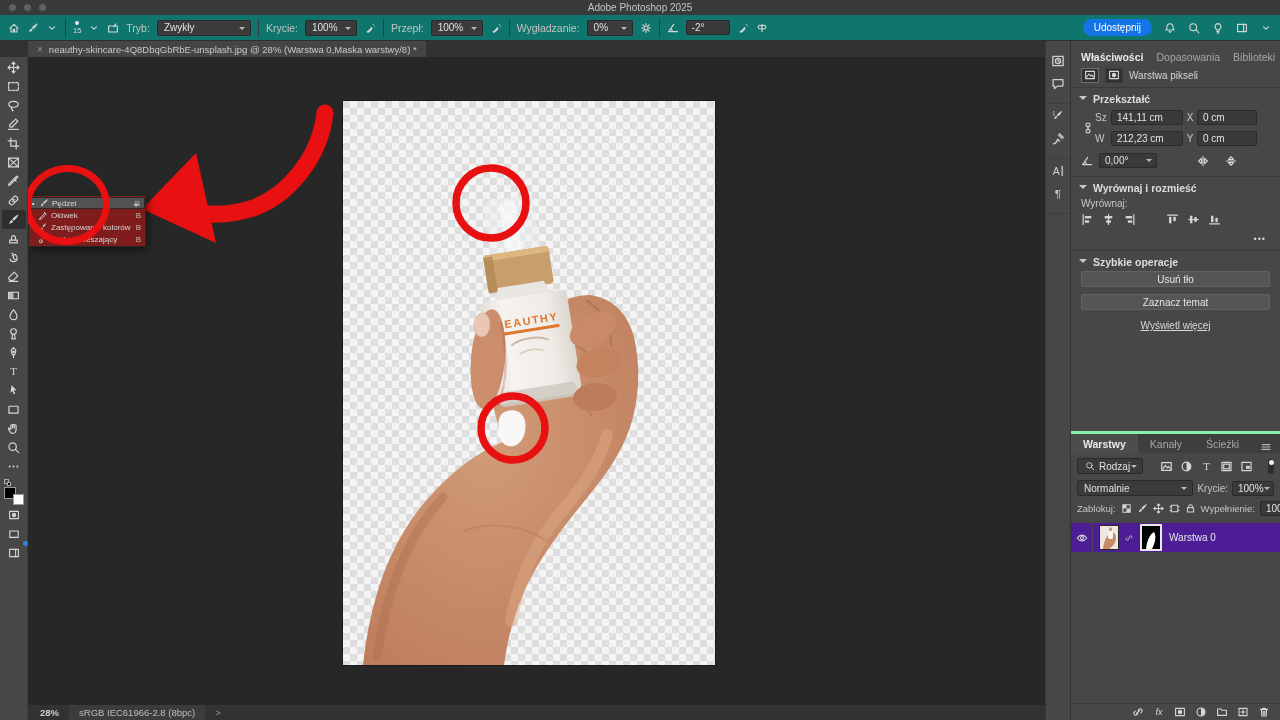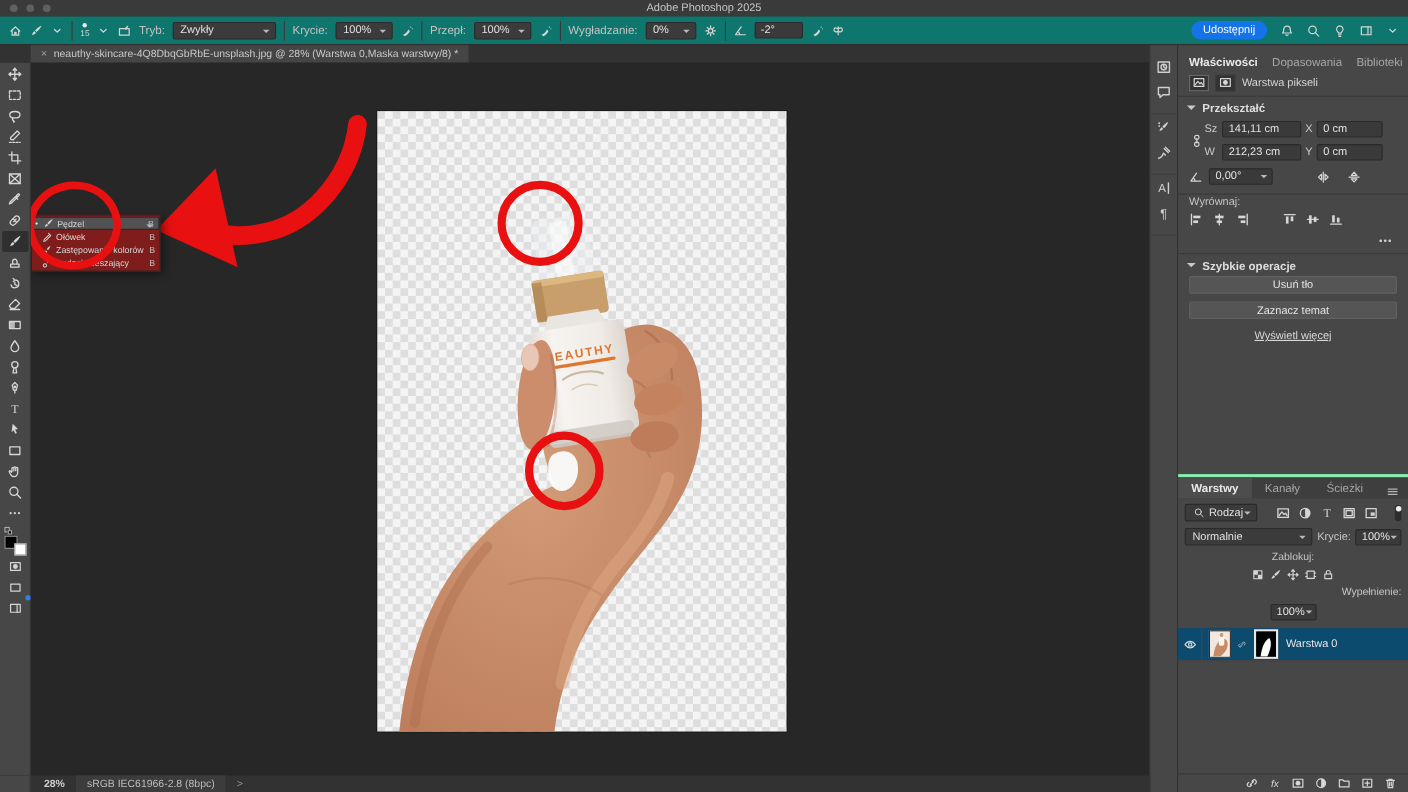--- a/index.html
+++ b/index.html
@@ -122,25 +122,25 @@
   #filter-row{display:flex;align-items:center;gap:15px;padding:5px 6px 4px 6px;}
   #filter-sel{width:66px;gap:3px;}
   #filter-icons{display:flex;gap:7px;color:#c6c6c6;align-items:center;margin-left:2px;}
   #filter-toggle{margin-left:auto;width:7px;height:15px;background:#2d2d2d;border-radius:4px;position:relative;}
   #filter-toggle i{position:absolute;left:1px;top:1px;width:5px;height:5px;border-radius:50%;background:#efefef;}
   #blend-row{display:flex;align-items:center;gap:4px;padding:2px 6px 3px 6px;font-size:10px;color:#c6c6c6;}
   #blend-sel{width:118px;}
   #blend-row .fld{width:42px;position:relative;padding-right:13px;}
   #blend-row .fld:after,#lock-row .fld:after{content:"";position:absolute;right:3px;top:5px;
     border:3.5px solid transparent;border-top-color:#b9b9b9;}
-  #lock-row{display:flex;align-items:center;gap:5px;padding:2px 6px 5px 6px;font-size:9.5px;color:#c6c6c6;flex-direction:column;}
+  #lock-row{display:flex;align-items:center;gap:5px;padding:2px 6px 5px 6px;font-size:9.5px;color:#c6c6c6;}
   #lock-icons{display:flex;gap:5px;color:#c9c9c9;align-items:center;}
   #lock-row .fill-lbl{margin-left:auto;}
   #lock-row .fld{width:42px;position:relative;padding-right:13px;}
-  #layer-row{display:flex;align-items:center;height:31px;background:#0c4a6e;margin-top:1px;
+  #layer-row{display:flex;align-items:center;height:31px;background:#4c1d95;margin-top:1px;
     border-top:1px solid #454545;border-bottom:1px solid #454545;}
   #layer-row .eye{width:22px;display:flex;justify-content:center;color:#d9d9d9;
     border-right:1px solid #474747;height:100%;align-items:center;}
   .thumb{width:20px;height:25px;margin-left:6px;border:1px solid #2a2a2a;overflow:hidden;background:#efe7e0;}
   .mask-thumb{width:22px;height:27px;margin-left:5px;border:2px solid #e8e8e8;background:#000;overflow:hidden;}
   #layer-row .link{margin-left:4px;color:#c9c9c9;}
   #layer-name{margin-left:7px;font-size:10px;color:#e6e6e6;}
   #layers-footer{position:absolute;left:0;bottom:0;width:100%;height:17px;border-top:1px solid #3a3a3a;
     display:flex;align-items:center;justify-content:flex-end;gap:9px;padding:0 10px;color:#9f9f9f;}
 
@@ -734,20 +734,24 @@
         </span>
       <span class="ic">
           <svg width="12" height="12" viewBox="0 0 12 12" fill="none" stroke="currentColor" stroke-width="1.1" stroke-linecap="round" stroke-linejoin="round">
             <path d="M1.4 6h9.2M3.4 4.4 6 1.6l2.6 2.8zM3.4 7.6 6 10.4l2.6-2.8z"></path>
           </svg>
         </span>
     </div>
   </div>
   <div class="hr"></div>
 
+  <div class="sec-head">
+    <span class="chev"></span>
+    <span>Wyrównaj i rozmieść</span>
+  </div>
   <div id="align-label">Wyrównaj:</div>
   <div id="align-icons">
       <span class="ic">
         <svg width="13" height="13" viewBox="0 0 12 12" fill="none" stroke="currentColor" stroke-width="1.1" stroke-linecap="round" stroke-linejoin="round">
           <path d="M2 1.5v9"></path>
           <rect x="3.5" y="2.8" width="6" height="2.2" fill="currentColor" stroke="none"></rect>
           <rect x="3.5" y="6.8" width="4" height="2.2" fill="currentColor" stroke="none"></rect>
         </svg>
       </span>
       <span class="ic">

